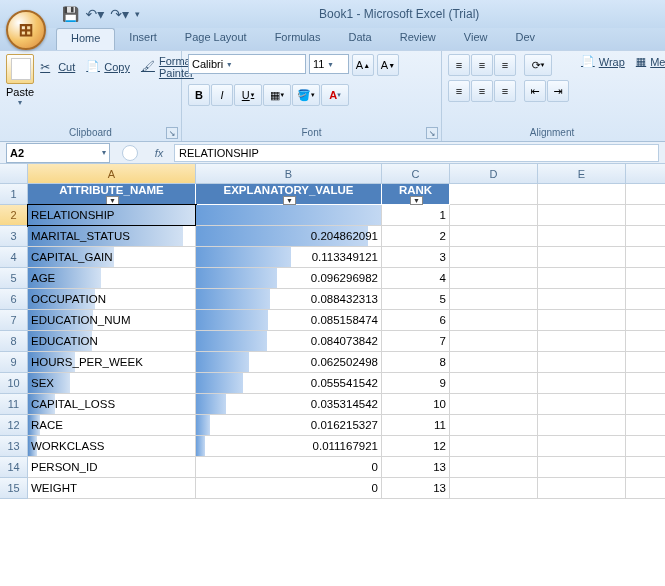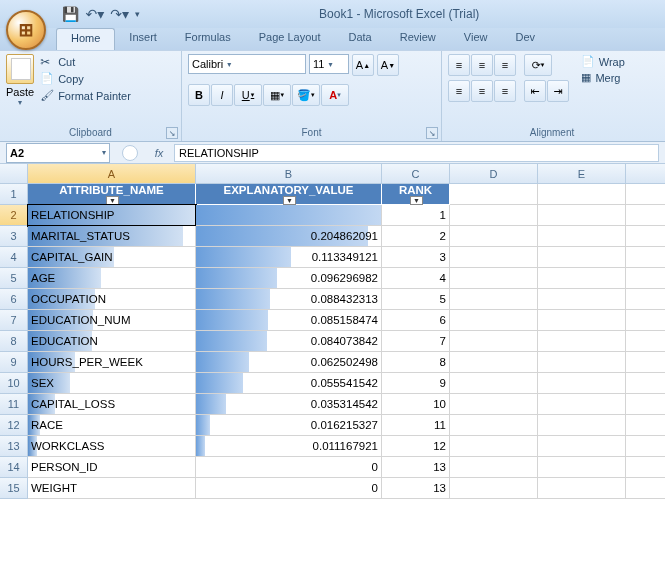--- a/index.html
+++ b/index.html
@@ -10,21 +10,21 @@
 .qat { display: flex; gap: 6px; margin-left: 10px; align-items: center; }
 .qat span { color: #3a5a7a; font-size: 14px; }
 .title-text { flex: 1; text-align: center; color: #3a5a7a; font-size: 12px; }
 .tabs { display: flex; padding-left: 56px; gap: 0; background: linear-gradient(#c8ddf2, #bcd3ec); height: 22px; }
 .tab { padding: 3px 14px; color: #3a5a7a; font-size: 11px; cursor: pointer; border-top-left-radius: 3px; border-top-right-radius: 3px; }
 .tab.active { background: #e8f1fb; color: #2a4a6a; border: 1px solid #a0b8d0; border-bottom: none; }
 .ribbon { background: linear-gradient(#eaf2fb, #d8e7f7); border-top: 1px solid #c0d3e8; border-bottom: 1px solid #a8c0d8; height: 92px; display: flex; }
 .group { border-right: 1px solid #b8cde2; padding: 3px 6px 2px 6px; display: flex; flex-direction: column; position: relative; }
 .group-label { text-align: center; font-size: 10px; color: #4a6a8a; padding: 1px 0; }
 .group-body { flex: 1; display: flex; align-items: flex-start; gap: 4px; }
-.vstack { display: flex; flex-direction: column; gap: 1px; font-size: 11px; color: #2a4a6a; }
+.vstack { display: flex; flex-direction: row; gap: 7px; font-size: 11px; color: #2a4a6a; text-decoration: underline; }
 .vstack div { display: flex; align-items: center; gap: 4px; padding: 1px 2px; }
 .paste-big { text-align: center; }
 .paste-big .pic { width: 28px; height: 30px; background: linear-gradient(#fff,#f5d88c); border: 1px solid #c9a24e; border-radius: 2px; margin: 0 auto 2px; position:relative; }
 .paste-big .pic::after{content:"";position:absolute;top:3px;left:4px;width:18px;height:20px;background:#fff;border:1px solid #ccc;}
 .icon { width: 14px; height: 14px; display: inline-block; }
 .icon-cut::before { content: "✂"; font-size: 12px; }
 .icon-copy::before { content: "📄"; font-size: 11px; }
 .icon-brush::before { content: "🖌"; font-size: 11px; }
 .combo { height: 20px; border: 1px solid #9cb6d0; background: #fff; display: inline-flex; align-items: center; padding: 0 3px; font-size: 11px; }
 .combo .arrow { margin-left: 4px; font-size: 8px; color: #4a6a8a; }
@@ -62,22 +62,22 @@
       <span>↶▾</span>
       <span>↷▾</span>
       <span style="font-size:9px">▾</span>
     </div>
     <div class="title-text">Book1 - Microsoft Excel (Trial)</div>
   </div>
 
   <div class="tabs" id="tabs">
       <div class="tab active">Home</div>
       <div class="tab">Insert</div>
+      <div class="tab">Page Layout</div>
       <div class="tab">Formulas</div>
-      <div class="tab">Page Layout</div>
       <div class="tab">Data</div>
       <div class="tab">Review</div>
       <div class="tab">View</div>
       <div class="tab">Dev</div>
     </div>
 
   <div class="ribbon">
     <div class="group" style="width:182px">
       <div class="group-body">
         <div class="paste-big">

